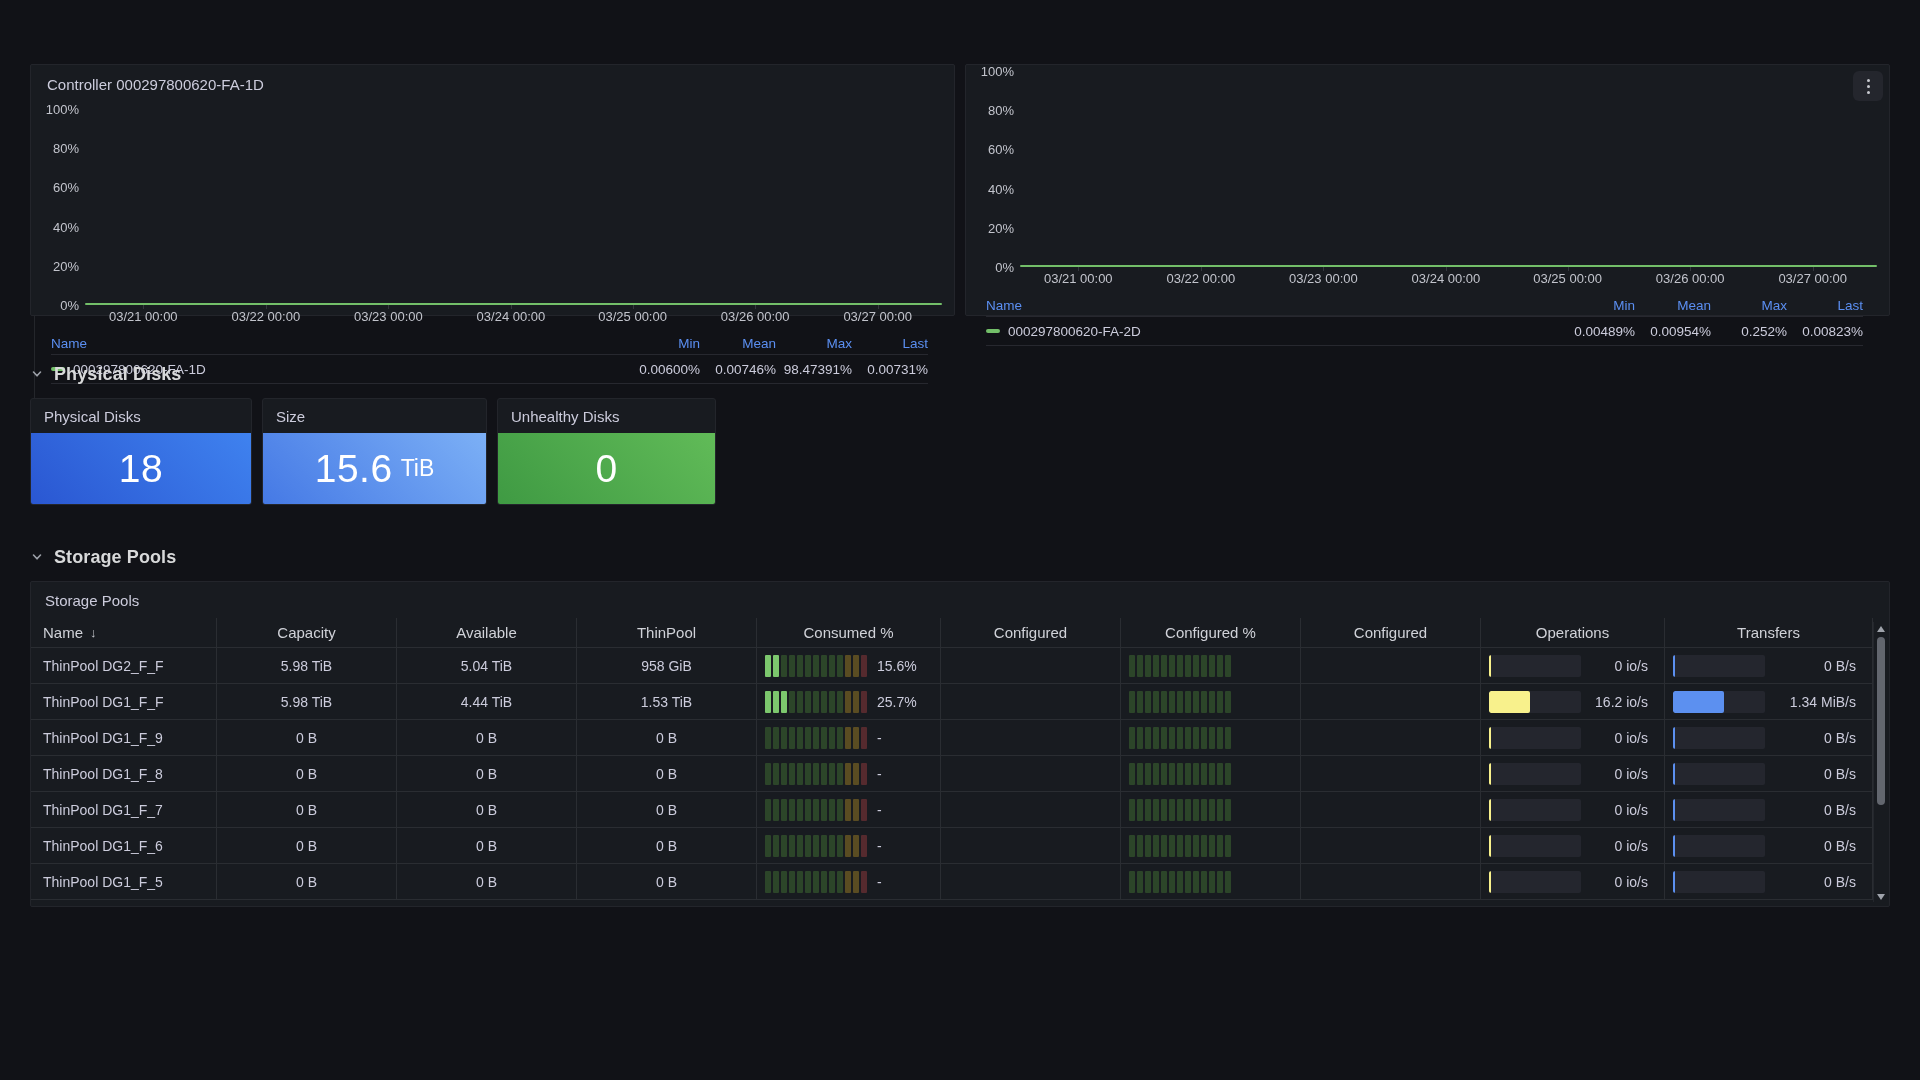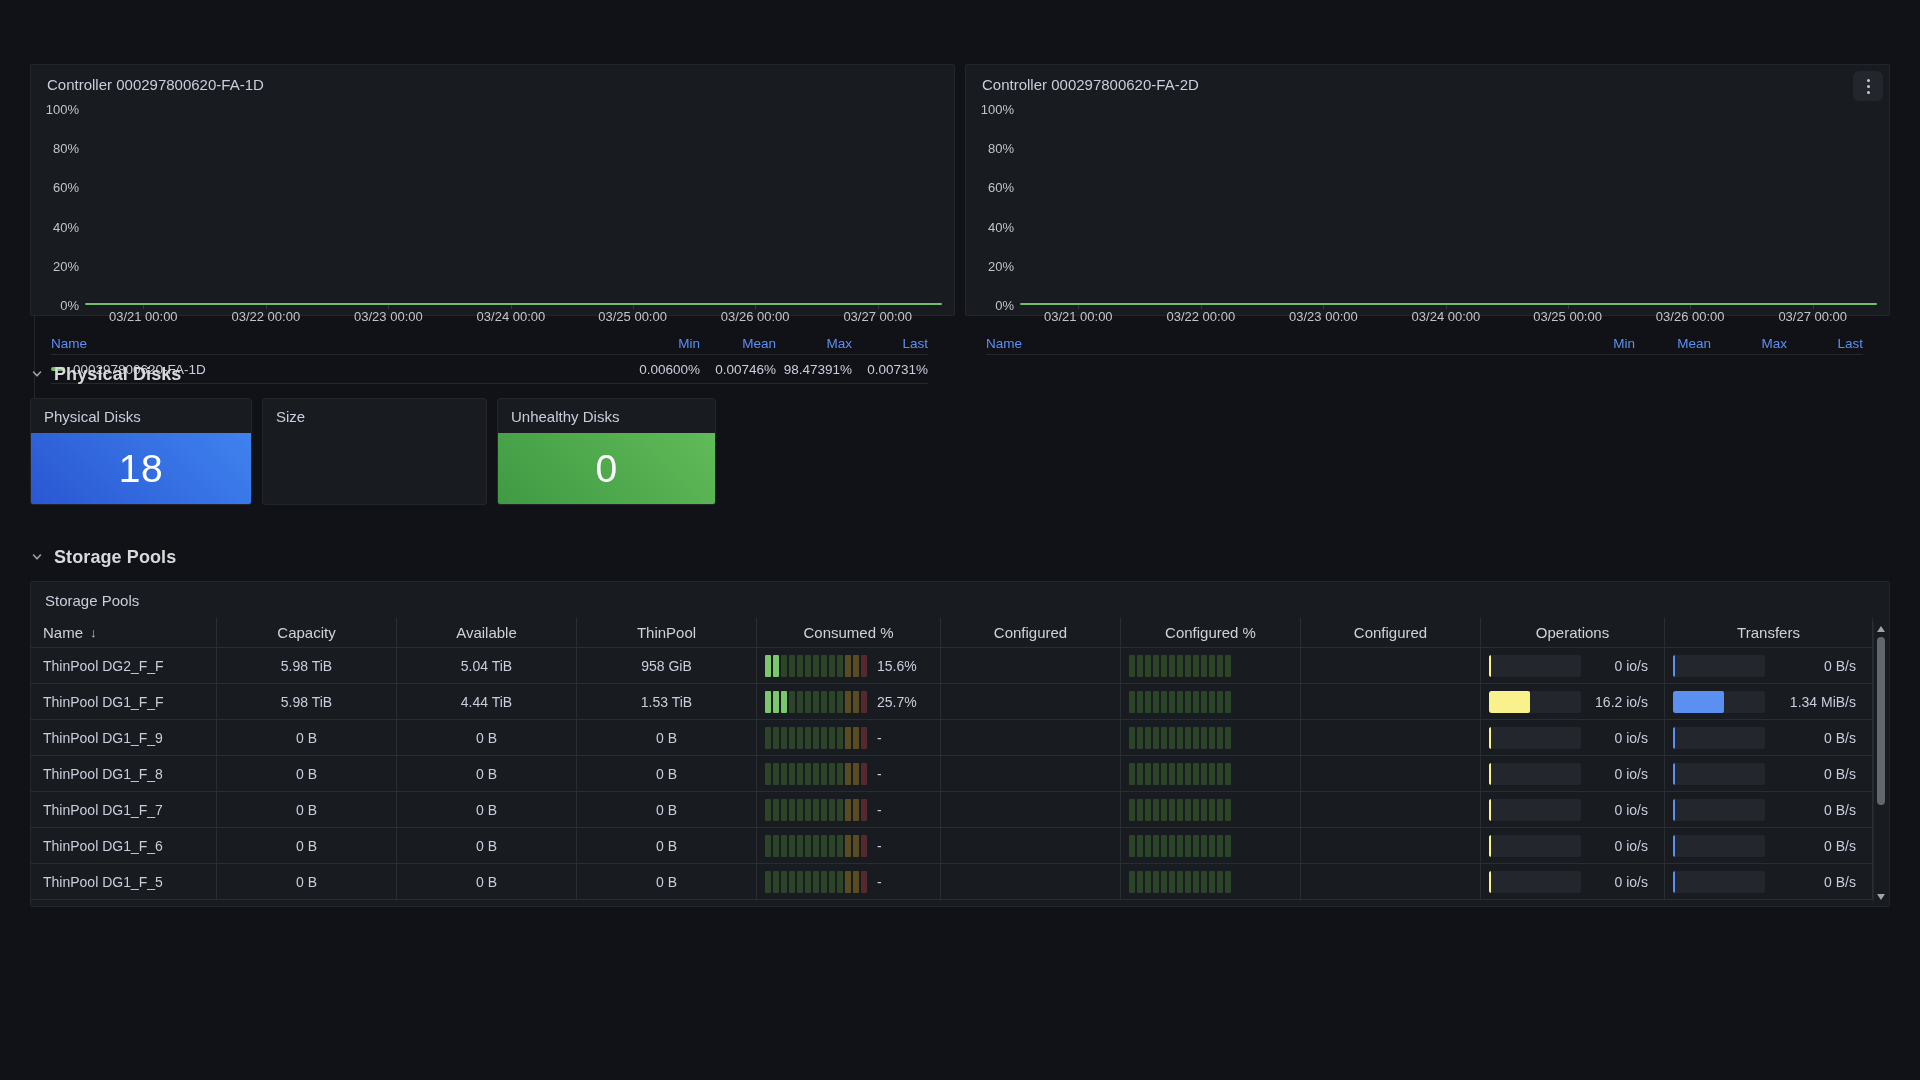--- a/index.html
+++ b/index.html
@@ -157,23 +157,20 @@
               <span class="lg-name">000297800620-FA-1D</span>
               <span class="lg-sp"></span>
               <span class="lg-val">0.00600%</span>
               <span class="lg-val">0.00746%</span>
               <span class="lg-val">98.47391%</span>
               <span class="lg-val">0.00731%</span>
             </div>
           </div>
         </div>
         <div class="panel chart-panel">
-          <div class="panel-header">
-            <span class="panel-title">Controller 000297800620-FA-2D</span>
-          </div>
           <div class="kebab">
             <i></i>
             <i></i>
             <i></i>
           </div>
           <div class="chart-wrap">
             <div class="y-axis">
               <span style="bottom: 0%;">0%</span>
               <span style="bottom: 20%;">20%</span>
               <span style="bottom: 40%;">40%</span>
@@ -202,20 +199,29 @@
             <span style="left: 92.5%;">03/27 00:00</span>
           </div>
           <div class="legend">
             <div class="lg-head">
               <span class="name-h" style="color: rgb(91, 143, 242);">Name</span>
               <span class="lg-sp"></span>
               <span class="lg-col" style="color: rgb(91, 143, 242);">Min</span>
               <span class="lg-col" style="color: rgb(91, 143, 242);">Mean</span>
               <span class="lg-col" style="color: rgb(91, 143, 242);">Max</span>
               <span class="lg-col" style="color: rgb(91, 143, 242);">Last</span>
+            </div>
+            <div class="lg-row">
+              <span class="swatch" style="background: rgb(115, 191, 105);"></span>
+              <span class="lg-name">000297800620-FA-2D</span>
+              <span class="lg-sp"></span>
+              <span class="lg-val">0.00489%</span>
+              <span class="lg-val">0.00954%</span>
+              <span class="lg-val">0.252%</span>
+              <span class="lg-val">0.00823%</span>
             </div>
           </div>
         </div>
       </div>
   </section>
 
   <section class="section sec-disks">
     <div class="section-header">
       <span class="chev">
         <svg width="12" height="12" viewBox="0 0 12 12">
@@ -231,20 +237,24 @@
             <span class="stat-title">Physical Disks</span>
           </div>
           <div class="stat-body" style="background: linear-gradient(45deg, rgb(42, 87, 210), rgb(63, 130, 239)); justify-content: center;">
             <span class="stat-value">18</span>
           </div>
         </div>
         <div class="panel stat-panel" style="width: 225px;">
           <div class="stat-head">
             <span class="stat-title">Size</span>
           </div>
+          <div class="stat-body" style="background: linear-gradient(45deg, rgb(69, 121, 229), rgb(124, 176, 246));">
+            <span class="stat-value">15.6</span>
+            <span class="stat-unit">TiB</span>
+          </div>
         </div>
         <div class="panel stat-panel" style="width: 219px;">
           <div class="stat-head">
             <span class="stat-title">Unhealthy Disks</span>
           </div>
           <div class="stat-body" style="background: linear-gradient(45deg, rgb(63, 154, 67), rgb(97, 187, 88));">
             <span class="stat-value">0</span>
           </div>
         </div>
       </div>

